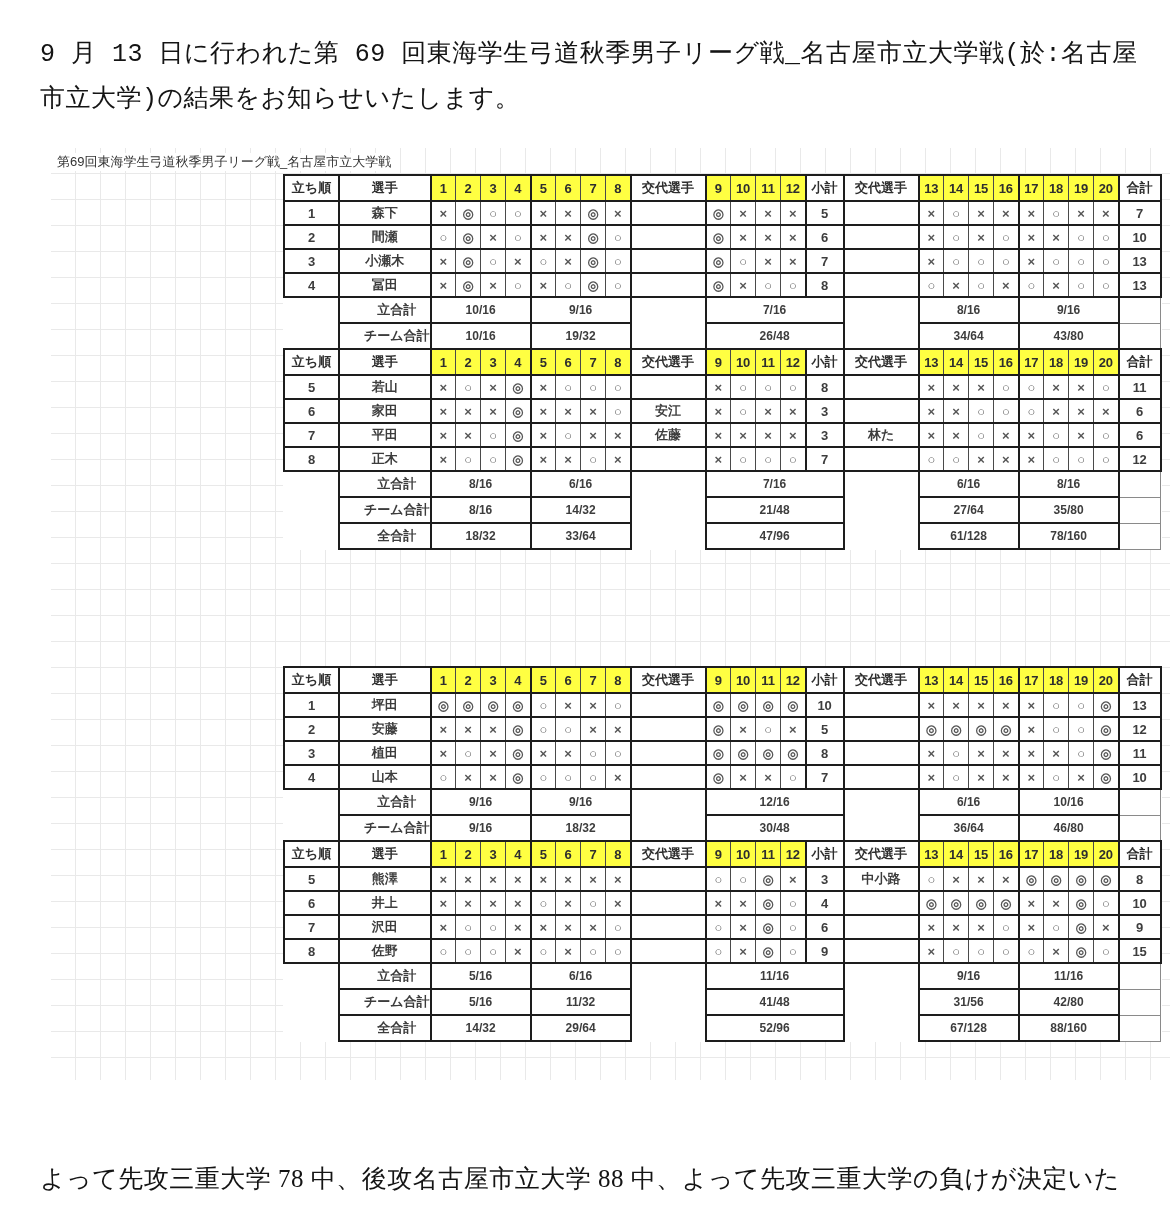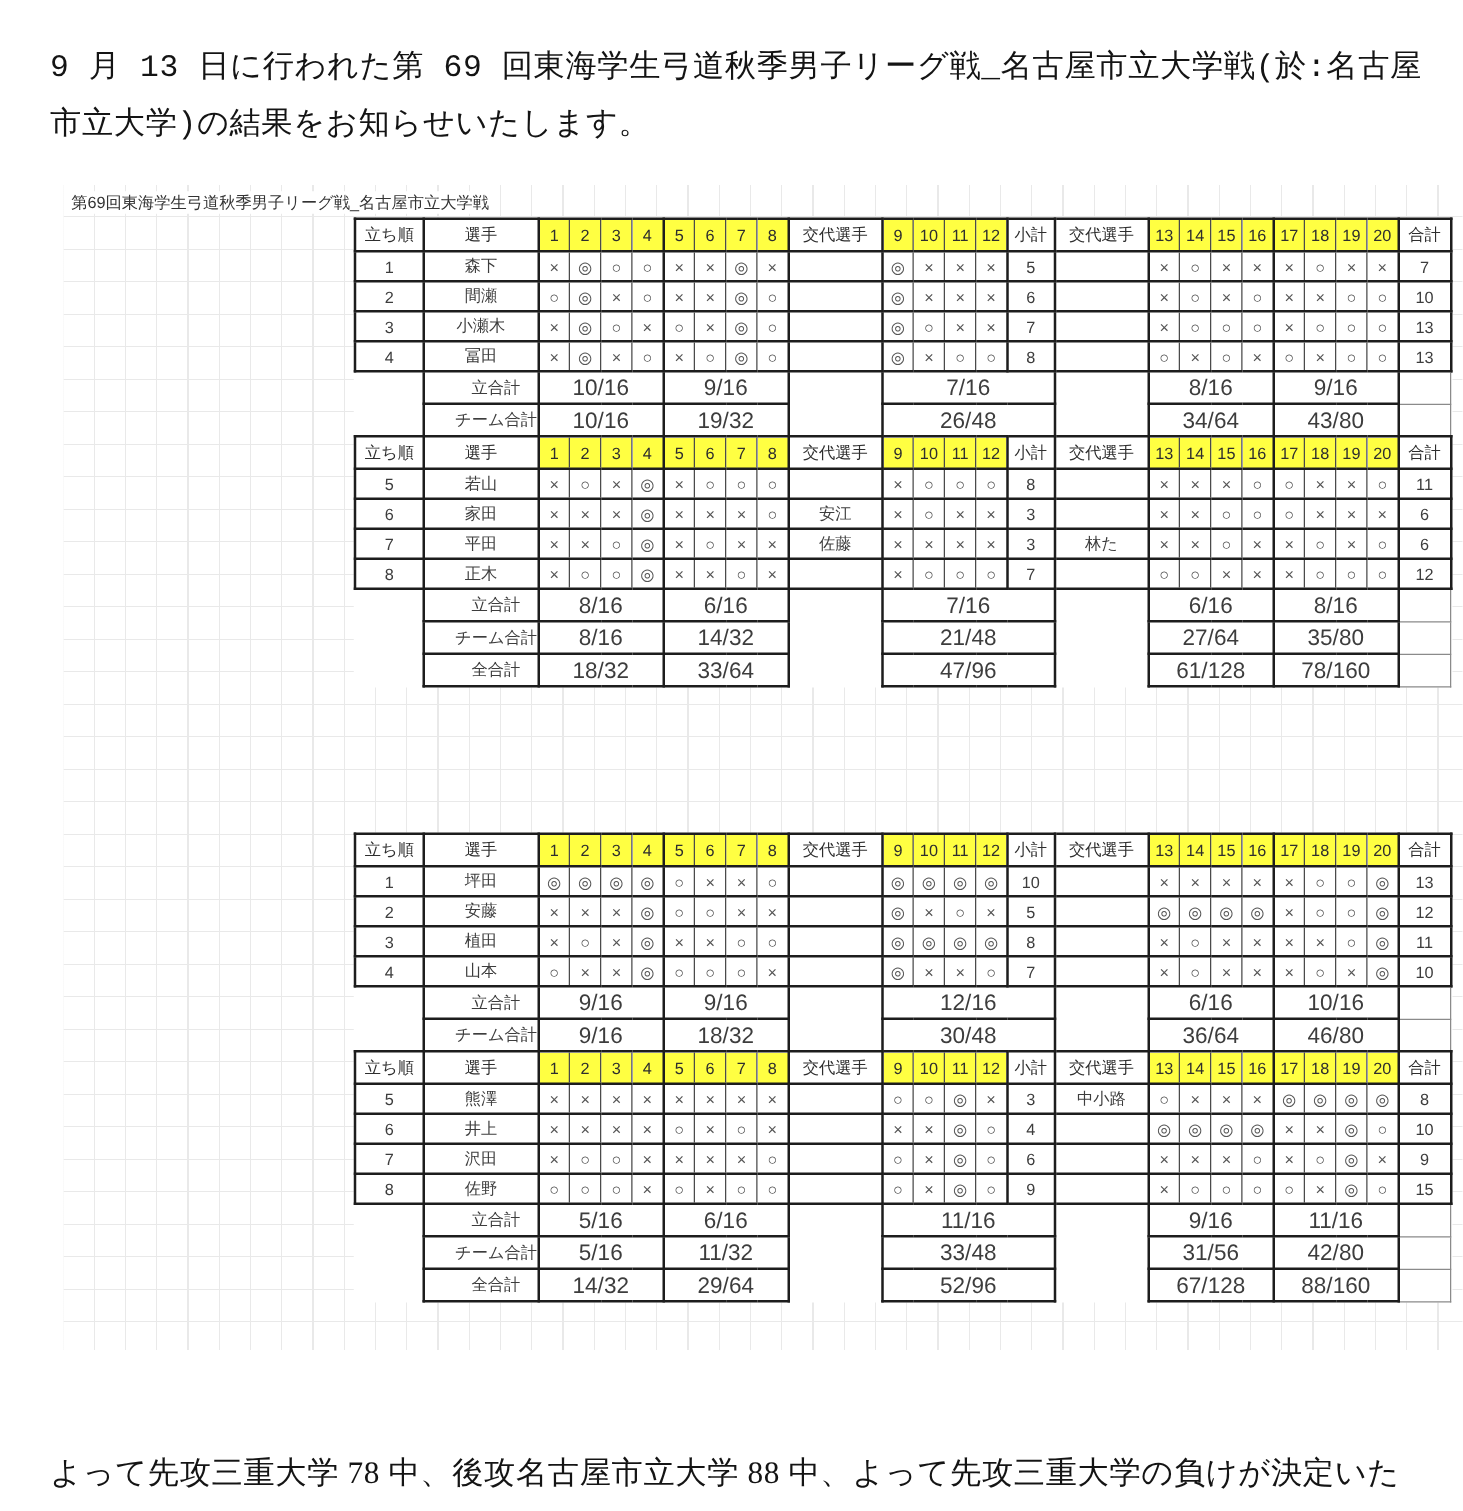--- a/index.html
+++ b/index.html
@@ -24,34 +24,34 @@
   .sheet-title {
     position:absolute; top:5px; left:6px; font-size:13px; color:#333;
     white-space:nowrap; background:#fff; padding-right:4px;
   }
   .team { position:absolute; left:0; width:1135px; }
   .team-label { height:22px; position:relative; font-size:13px; color:#333; }
   .team-label .pos   { position:absolute; left:6px;  top:3px; background:#fff; padding:0 2px; }
   .team-label .tname { position:absolute; left:60px; top:3px; background:#fff; padding:0 2px; }
   table.blk {
     border-collapse:collapse; table-layout:fixed; margin-left:232px;
-    background:#fff; font-size:13px; color:#3d3d3d;
+    background:#fff; font-size:13px; color:#3d3d3d;font-weight:bold;
   }
   .blk td {
     padding:0; text-align:center; vertical-align:middle; height:24px;
     border:2px solid #1d1d1d; overflow:hidden; white-space:nowrap;
   }
   .blk tr.hdr td { height:26px; color:#2e2e2e; }
   .blk td.n  { border-left:1px solid #4a4a4a; border-right:1px solid #4a4a4a; }
   .blk td.gs { border-left:2px solid #1d1d1d; }
   .blk td.ge { border-right:2px solid #1d1d1d; }
   .blk td.m  { color:#565656; font-size:13px; }
   .blk tr.tot td { border:none; background:transparent; height:26px; }
   .blk tr.tot td.lbl  { border:2px solid #1d1d1d; background:#fff;padding-left:24px; }
-  .blk tr.tot td.box  { border:2px solid #1d1d1d; background:#fff; font-size:18px; }
+  .blk tr.tot td.box  { border:2px solid #1d1d1d; background:#fff; font-size:12px; }
   .blk tr.tot td.tail { border:1px solid #8a8a8a; background:#fff; }
 </style>
 </head>
 <body>
 
 <p class="para" id="intro">9 月 13 日に行われた第 69 回東海学生弓道秋季男子リーグ戦_名古屋市立大学戦(於:名古屋市立大学)の結果をお知らせいたします。</p>
 
 <div class="sheet">
   <div class="sheet-title">第69回東海学生弓道秋季男子リーグ戦_名古屋市立大学戦</div>
   <div id="teams">
@@ -839,21 +839,21 @@
               <td class="box" colspan="4">9/16</td>
               <td class="box" colspan="4">11/16</td>
               <td class="tail"></td>
             </tr>
             <tr class="tot">
               <td class="x"></td>
               <td class="lbl">チーム合計</td>
               <td class="box" colspan="4">5/16</td>
               <td class="box" colspan="4">11/32</td>
               <td class="x"></td>
-              <td class="box" colspan="5">33/48</td>
+              <td class="box" colspan="5">41/48</td>
               <td class="x"></td>
               <td class="box" colspan="4">31/56</td>
               <td class="box" colspan="4">42/80</td>
               <td class="tail"></td>
             </tr>
             <tr class="tot">
               <td class="x"></td>
               <td class="lbl">全合計</td>
               <td class="box" colspan="4">14/32</td>
               <td class="box" colspan="4">29/64</td>

